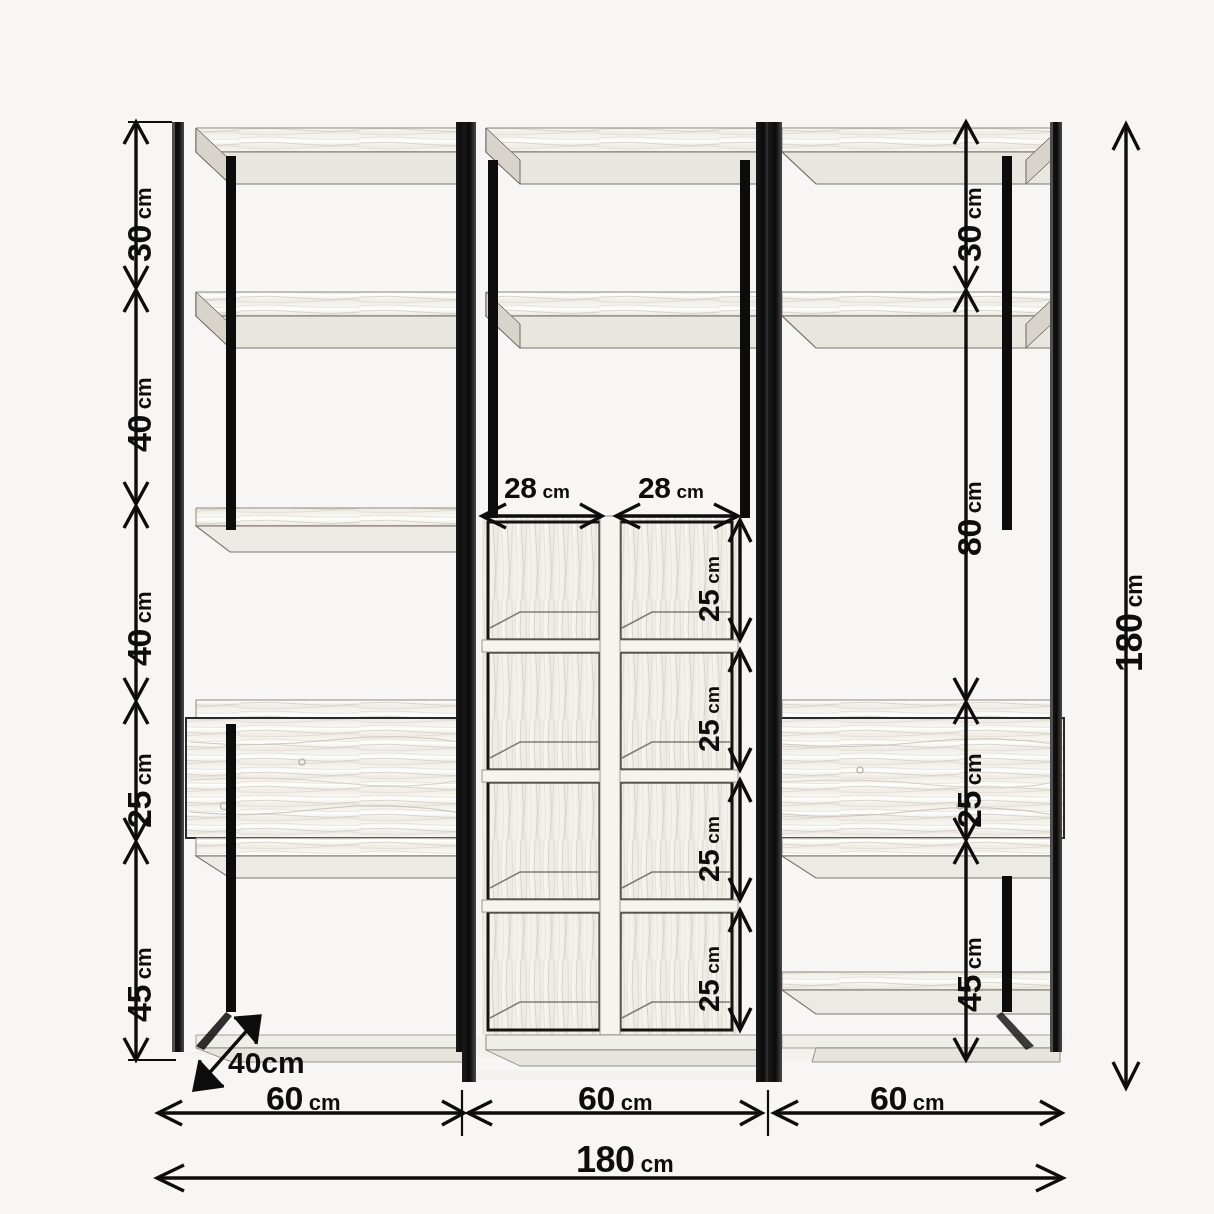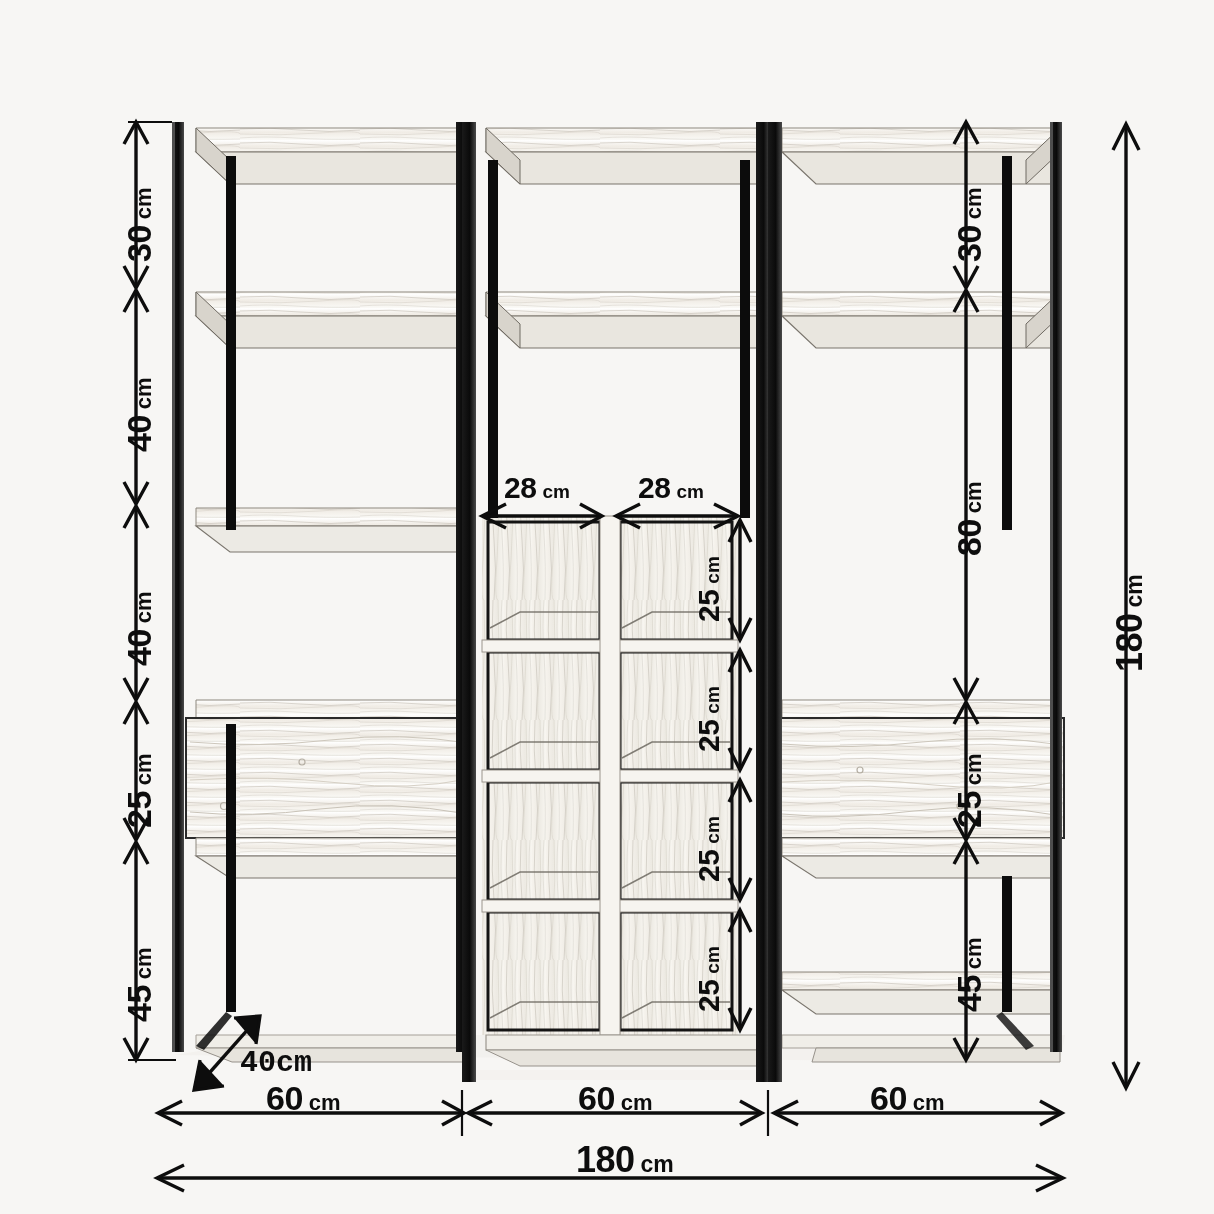--- a/index.html
+++ b/index.html
@@ -404,21 +404,21 @@
   <div class="dim rot small" style="left:694px;top:882px;">
     <span class="num">25</span>
     <span class="unit">cm</span>
   </div>
 
   <div class="dim rot small" style="left:694px;top:1012px;">
     <span class="num">25</span>
     <span class="unit">cm</span>
   </div>
 
-  <div class="depth" style="left:240px;top:1046px;font-family:Liberation Mono, monospace;">40cm</div>
+  <div class="depth" style="left:228px;top:1046px;">40cm</div>
 
   <div class="dim" style="left:266px;top:1081px;">
     <span class="num">60</span>
     <span class="unit">cm</span>
   </div>
 
   <div class="dim" style="left:578px;top:1081px;">
     <span class="num">60</span>
     <span class="unit">cm</span>
   </div>

